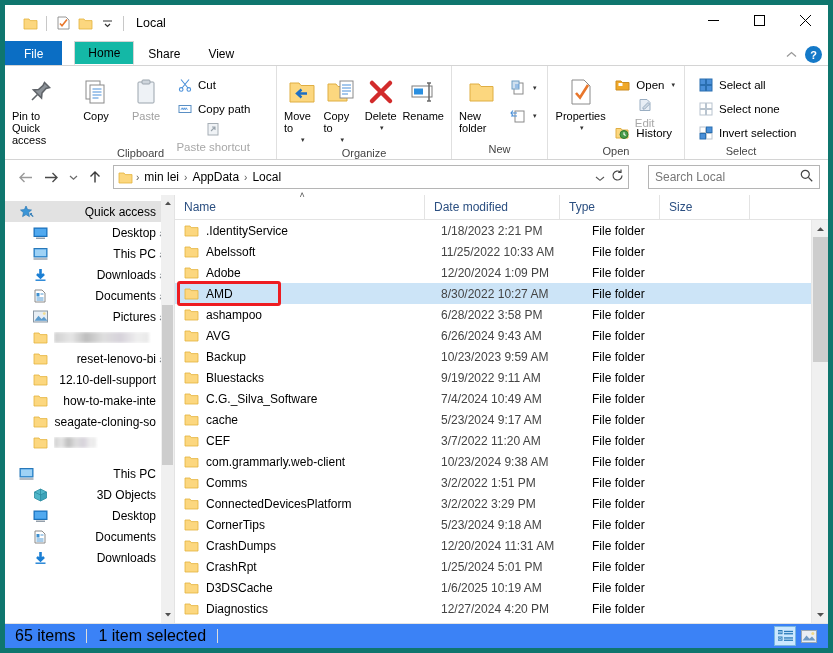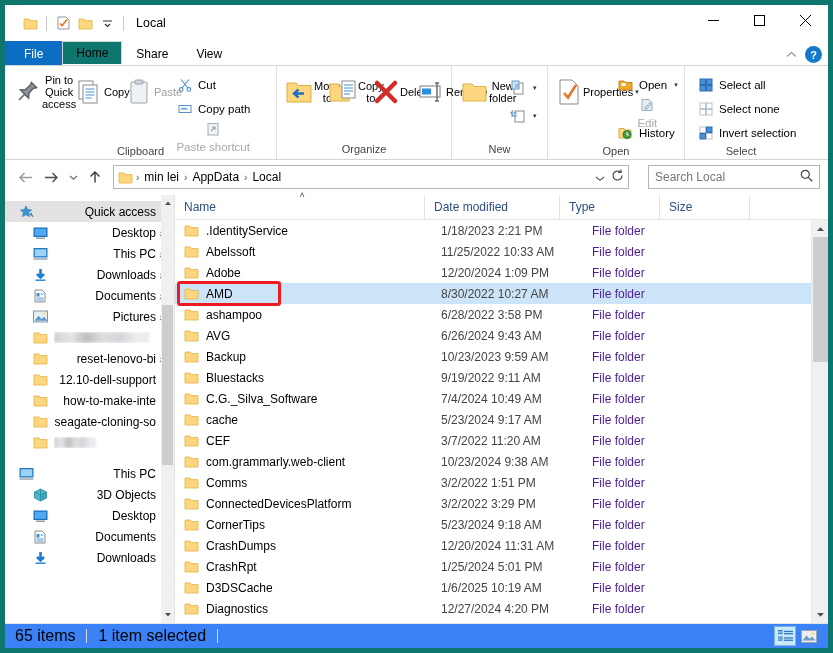--- a/index.html
+++ b/index.html
@@ -56,23 +56,23 @@
     display: flex; align-items: center;
     font-size: 12px; color: #000;
     border: 1px solid transparent;
     border-bottom: none;
   }
   .tab.file {
     background: #0b6ec4; color: #fff;
     padding: 0 18px; height: 24px;
   }
   .tab.active {
-    background: #0f766e;
+    background: #14b8a6;
     border: 1px solid #d4d4d4; border-bottom: 1px solid #fff;
-    position: relative; z-index: 3;
+    position: relative; z-index: 3; margin-left: 12px;
   }
   .ribbon-right {
     position: absolute; right: 6px; bottom: 2px;
     display: flex; align-items: center; gap: 8px;
   }
   .chev-up { font-size: 10px; color: #888; }
   .help-btn {
     width: 17px; height: 17px; border-radius: 50%;
     background: #1479c8; color: #fff;
     font-size: 11px; font-weight: bold;
@@ -96,23 +96,23 @@
   .rgroup:last-child { border-right: none; }
   .rgroup-body {
     flex: 1; display: flex; align-items: flex-start;
     padding: 5px 5px 0 5px; gap: 2px;
   }
   .rgroup-label {
     height: 17px; font-size: 11px; color: #444;
     text-align: center; line-height: 15px;
   }
   .bigbtn {
-    display: flex; flex-direction: row; align-items: center;
+    display: flex; flex-direction: column; align-items: center;
     width: 56px; padding: 3px 2px 0 2px;
-    font-size: 11px; color: #000; text-align: center; line-height: 12px;
+    font-size: 11px; color: #000; line-height: 12px;
   }
   .bigbtn .gl { height: 36px; display: flex; align-items: center; justify-content: center; }
   .bigbtn.dim { color: #a0a0a0; }
   .smallcol { display: flex; flex-direction: column; padding-top: 3px; gap: 2px; }
   .smallbtn {
     display: flex; align-items: center; gap: 5px;
     height: 22px; padding: 0 4px;
     font-size: 11.5px; color: #000; white-space: nowrap;
   }
   .smallbtn.dim { color: #a8a8a8; flex-direction: column; }
@@ -229,21 +229,21 @@
     font-size: 12px; color: #000; gap: 16px;
   }
   .row.selected { background: #cce4f7; }
   .cell {
     height: 21px; display: flex; align-items: center;
     overflow: hidden; white-space: nowrap;
   }
   .cell.name { width: 250px; padding-left: 9px; }
   .cell.name .fi { margin-right: 7px; display: flex; }
   .cell.date { width: 135px; color: #444; }
-  .cell.type { width: 100px; color: #4c1d95; }
+  .cell.type { width: 100px; color: #000000; }
   .cell.size { width: 90px; color: #444; }
 
   .hl-box {
     position: absolute;
     border: 3px solid #ee1c21;
     border-radius: 3px;
     pointer-events: none;
   }
 
   .listsb {

